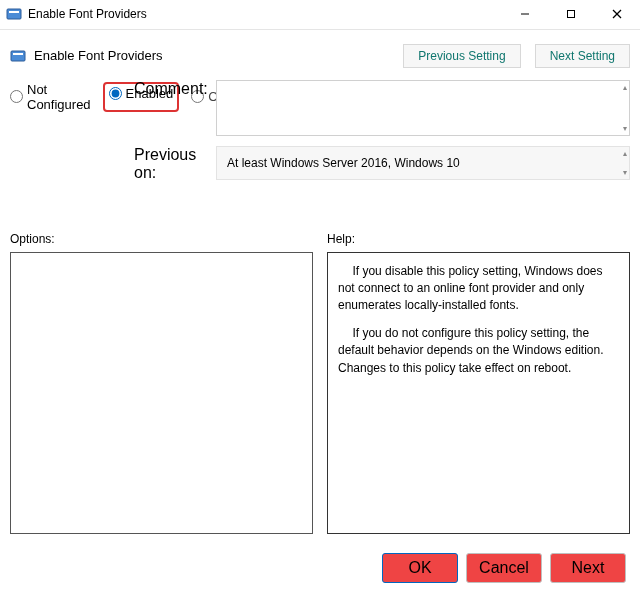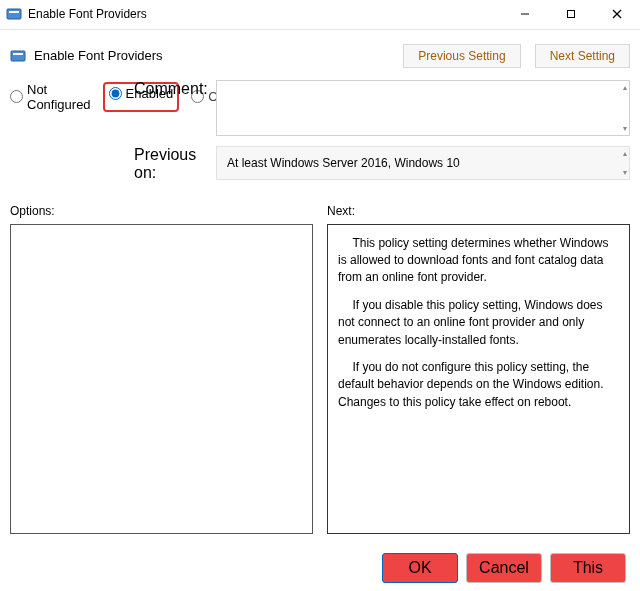--- a/index.html
+++ b/index.html
@@ -34,21 +34,21 @@
   font-size: 10px;
 }
 .win-btn svg { display: block; }
 .content { flex: 1; display: flex; flex-direction: column; padding: 6px 10px 10px 10px; }
 .header-row {
   display: flex; align-items: center; height: 40px; gap: 8px;
 }
 .header-row .hdr-icon { width: 16px; height: 16px; }
 .header-row .hdr-title { font-size: 13px; flex: 1; }
 .nav-btn {
-  border: 1px solid #d8d8d8; background: #f7f7f7; color: #a16207;
+  border: 1px solid #d8d8d8; background: #f7f7f7; color: #0f766e;
   padding: 4px 14px; font-size: 12px; margin-left: 6px;
 }
 .top-grid {
   display: grid;
   grid-template-columns: 120px 78px 1fr;
   column-gap: 4px;
   row-gap: 10px;
   align-items: start;
   margin-top: 4px;
 }
@@ -68,21 +68,21 @@
 }
 .scroll-caret {
   position: absolute; right: 2px; font-size: 8px; color: #888;
 }
 .scroll-caret.up { top: 2px; }
 .scroll-caret.down { bottom: 2px; }
 .lower {
   display: flex; gap: 14px; margin-top: 22px; height: 330px;
 }
 .lower .pane-label { font-size: 12px; margin-bottom: 6px; }
-.lower .pane { flex: 1; display: flex; flex-direction: column; }
+.lower .pane { flex: 1; display: flex; flex-direction: column; margin-top: 28px; }
 .options-box, .help-box {
   border: 1px solid #333; flex: 1; padding: 10px; font-size: 12px;
   line-height: 1.45; overflow-y: auto; background: #fff;
 }
 .options-box { border-color: #555; }
 .help-box p { margin-bottom: 10px; text-indent: 1.2em; }
 .footer {
   height: 48px; display: flex; align-items: center; justify-content: flex-end;
   gap: 8px; padding: 0 14px; border-top: 1px solid #fff;
 }
@@ -170,28 +170,27 @@
       <span class="scroll-caret down">▾</span>
     </div>
   </div>
 
   <div class="lower">
     <div class="pane">
       <div class="pane-label">Options:</div>
       <div class="options-box"></div>
     </div>
     <div class="pane">
-      <div class="pane-label">Next:</div>
+      <div class="pane-label">Help:</div>
       <div class="help-box">
-        <p>This policy setting determines whether Windows is allowed to download fonts and font catalog data from an online font provider.</p>
         <p>If you disable this policy setting, Windows does not connect to an online font provider and only enumerates locally-installed fonts.</p>
         <p>If you do not configure this policy setting, the default behavior depends on the Windows edition. Changes to this policy take effect on reboot.</p>
       </div>
     </div>
   </div>
 
 </div>
 
 <div class="footer">
   <button class="btn primary">OK</button>
   <button class="btn">Cancel</button>
-  <button class="btn">This</button>
+  <button class="btn">Next</button>
 </div>
 
 </body></html>

